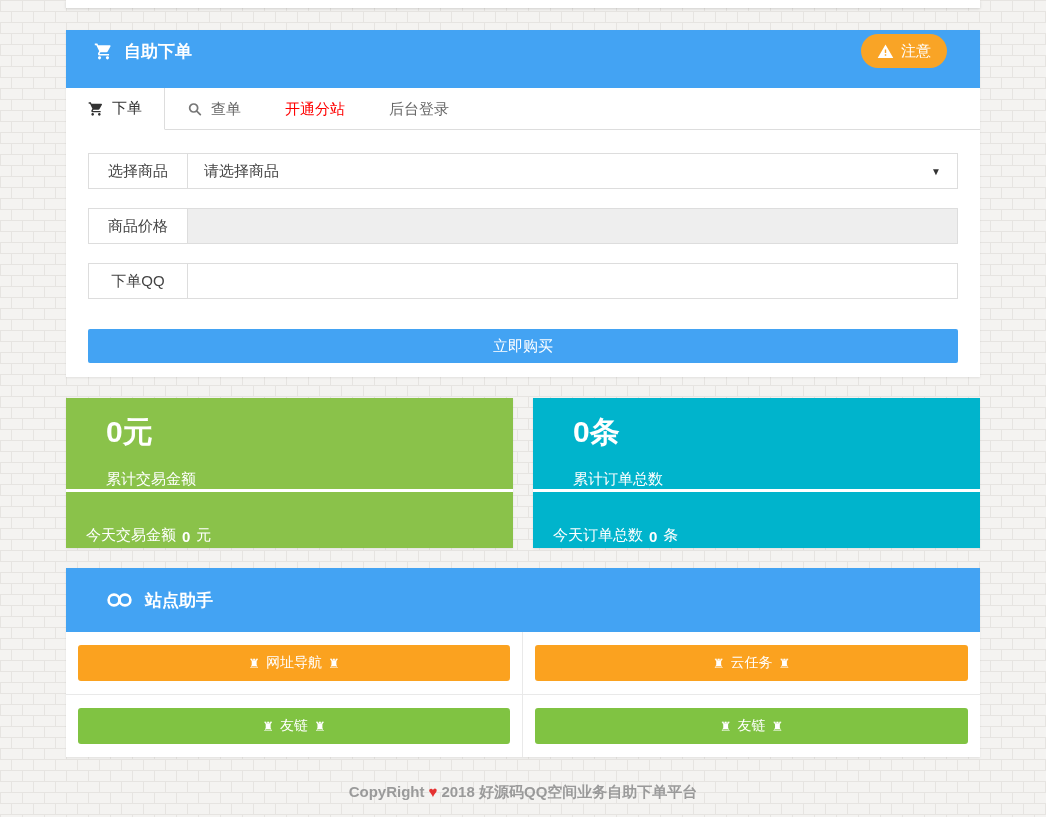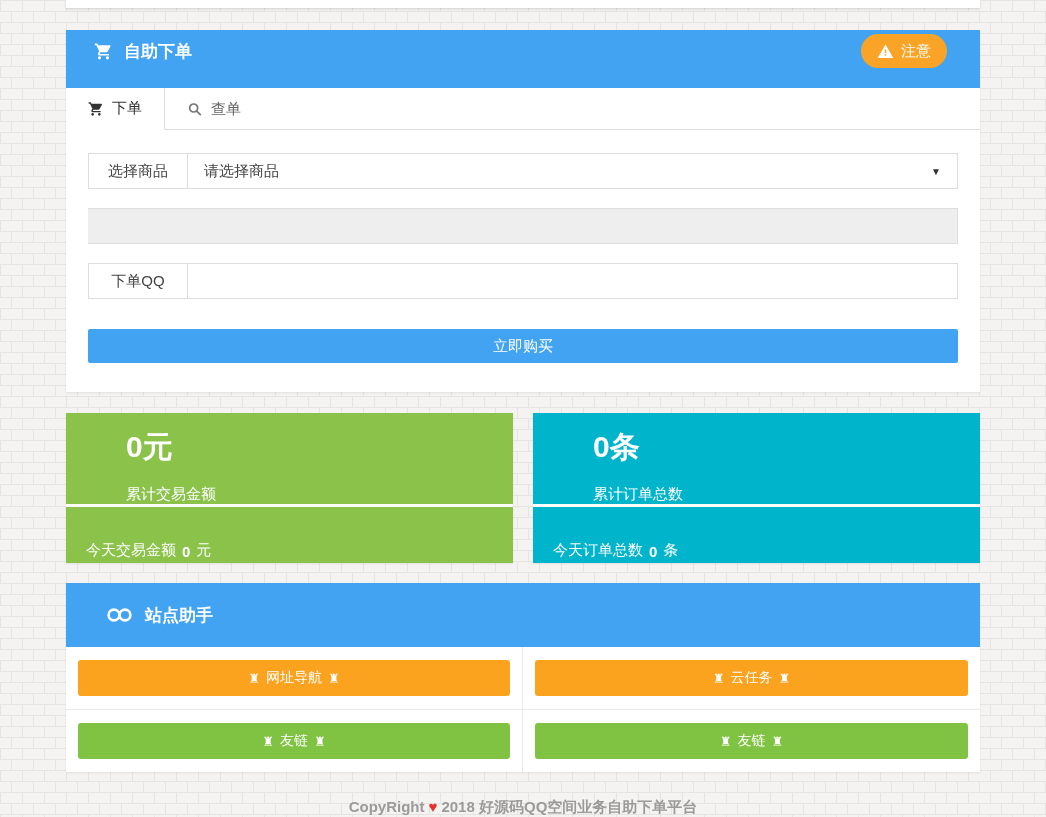--- a/index.html
+++ b/index.html
@@ -36,21 +36,21 @@
   }
 
   .tabs { display:flex; border-bottom:1px solid #ddd; background:#fff; height:42px; }
   .tab {
     display:flex; align-items:center; gap:8px; padding:0 22px;
     font-size:15px; color:#666; cursor:pointer; margin-bottom:-1px;
   }
   .tab.active { color:#333; background:#fff; border-right:1px solid #ddd; border-bottom:1px solid #fff; font-weight:normal; }
   .tab.red { color:#ff0000; }
 
-  .panel-body { padding:23px 22px 29px; }
+  .panel-body { padding:23px 22px 14px; }
   .form-row { display:flex; height:36px; margin-bottom:19px; }
   .addon {
     width:100px; flex:0 0 100px; border:1px solid #ddd; background:#fff;
     display:flex; align-items:center; justify-content:center;
     font-size:15px; color:#444;
   }
   .field {
     flex:1; border:1px solid #ddd; border-left:none; background:#fff;
     font-size:15px; color:#444; padding:0 16px;
     font-family:inherit;
@@ -63,21 +63,21 @@
   .buy-btn {
     display:block; width:100%; height:34px; margin-top:30px;
     background:#43a3f3; border:none; border-radius:2px;
     color:#fff; font-size:15px; cursor:pointer; font-family:inherit;
   }
 
   .stats { display:flex; gap:20px; margin-top:21px; }
   .stat-card { flex:1; height:150px; color:#fff; box-shadow:0 1px 2px rgba(0,0,0,.08); }
   .stat-card.green { background:#8ac24a; }
   .stat-card.cyan  { background:#00b4cc; }
-  .stat-main { height:91px; padding:17px 0 0 60px; }
+  .stat-main { height:91px; padding:17px 0 0 40px; }
   .stat-value { font-size:30px; font-weight:bold; line-height:1.15; }
   .stat-label { font-size:15px; margin-top:20px; }
   .stat-footer {
     border-top:3px solid #fff; height:56px;
     display:flex; align-items:flex-end; gap:6px;
     padding-left:20px; font-size:15px;
   }
   .stat-footer b { font-weight:bold; }
 
   .helper-panel { margin-top:20px; }
@@ -138,31 +138,38 @@
             <path fill="#333" d="M7 18c-1.1 0-2 .9-2 2s.9 2 2 2 2-.9 2-2-.9-2-2-2zM1 2v2h2l3.6 7.59-1.35 2.45c-.16.28-.25.61-.25.96 0 1.1.9 2 2 2h12v-2H7.42c-.14 0-.25-.11-.25-.25l.03-.12.9-1.63h7.45c.75 0 1.41-.41 1.75-1.03l3.58-6.49c.08-.14.12-.31.12-.48 0-.55-.45-1-1-1H5.21l-.94-2H1zm16 16c-1.1 0-2 .9-2 2s.9 2 2 2 2-.9 2-2-.9-2-2-2z"></path>
           </svg>
         <span>下单</span>
       </div>
       <div class="tab">
         <svg class="icon-svg" width="16" height="16" viewBox="0 0 24 24">
             <path fill="none" stroke="#777" stroke-width="2.6" stroke-linecap="round" d="M10 4.5a6 6 0 1 1 0 12 6 6 0 0 1 0-12zm4.6 10.6L20 20.4"></path>
           </svg>
         <span>查单</span>
       </div>
+      <div class="tab red">
+        <span>开通分站</span>
+      </div>
+      <div class="tab">
+        <span>后台登录</span>
+      </div>
     </nav>
 
     <div class="panel-body">
       <div class="form-row">
         <label class="addon">选择商品</label>
         <div class="field select-box">
           <span>请选择商品</span>
           <span class="caret">▼</span>
         </div>
       </div>
       <div class="form-row">
+        <label class="addon">商品价格</label>
         <input class="field" disabled="" value="" style="">
       </div>
       <div class="form-row">
         <label class="addon">下单QQ</label>
         <input class="field" value="" style="">
       </div>
       <button class="buy-btn">立即购买</button>
     </div>
   </section>
 

